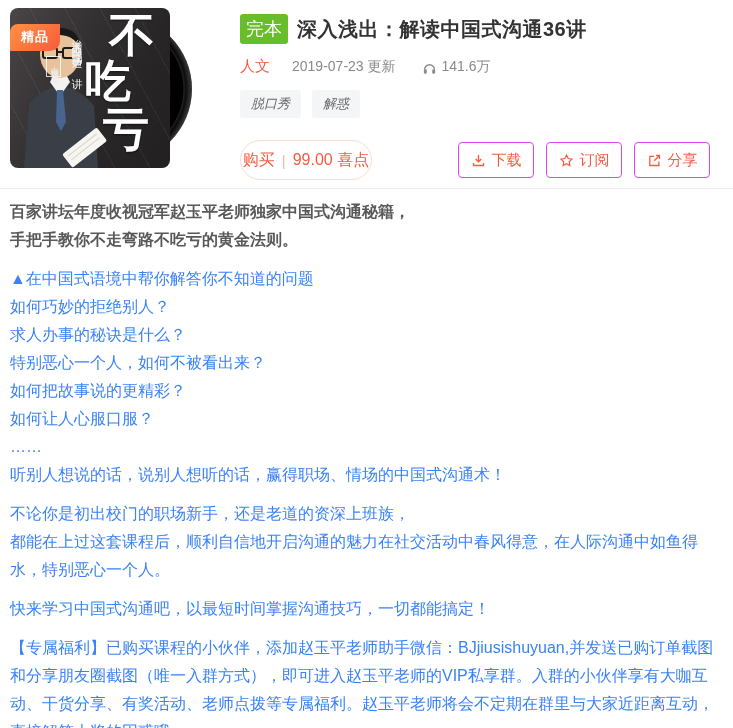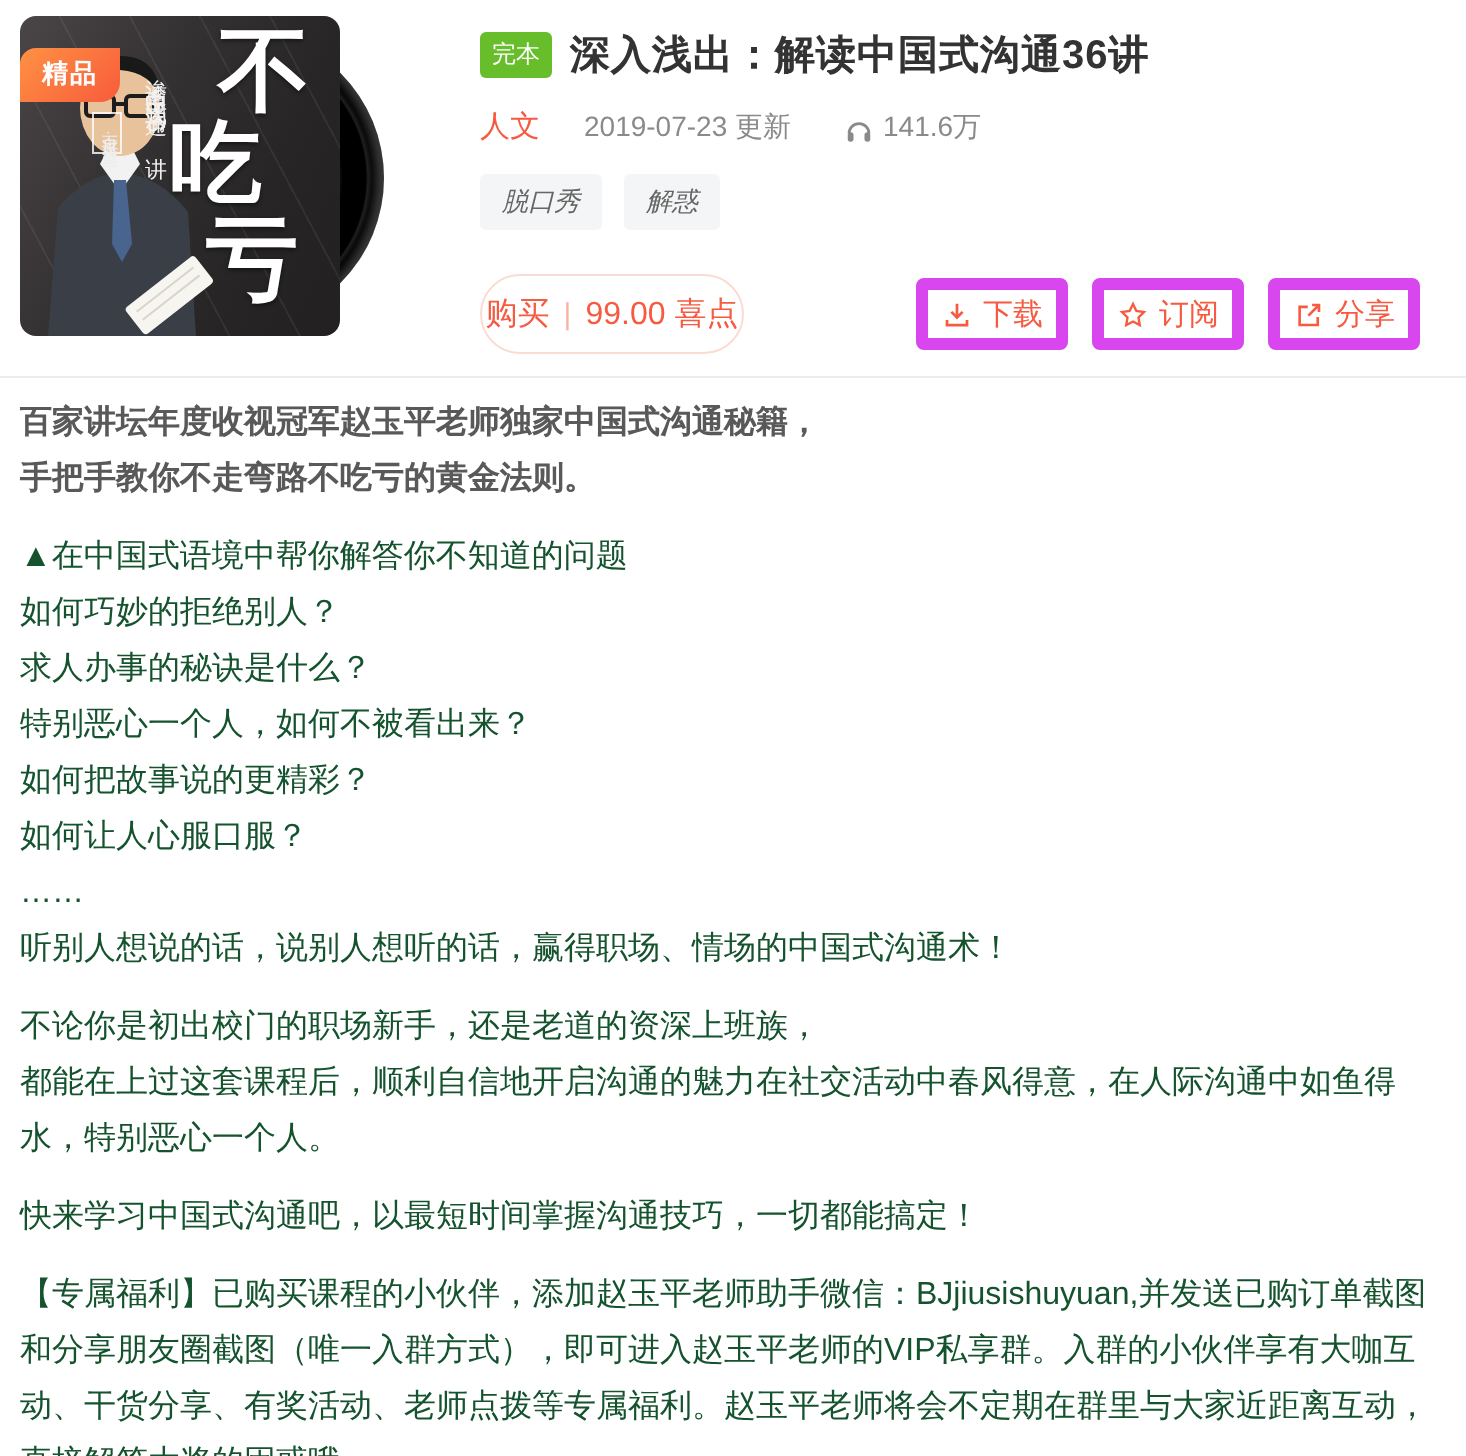--- a/index.html
+++ b/index.html
@@ -31,45 +31,45 @@
   .c2 { top:50px; left:75px; }
   .c3 { top:98px; left:93px; }
   .cover-sub { position:absolute; z-index:3; top:22px; left:59px; height:130px; writing-mode:vertical-rl;
            color:#f2f2f2; font-size:11px; letter-spacing:3px; }
   .cover-author { position:absolute; z-index:3; top:48px; left:36px; writing-mode:vertical-rl;
            color:#eee; font-size:8px; letter-spacing:1px; border:1px solid rgba(255,255,255,.8); padding:4px 1px; }
 
   
   .hdr-right { position:absolute; left:240px; top:14px; width:470px; }
   .title-row { display:flex; align-items:center; }
-  .status-badge { flex:0 0 auto; background:#68bd2b; color:#fff; font-size:12px; padding:3px 6px;
+  .status-badge { flex:0 0 auto; background:#68bd2b; color:#fff; font-size:18px; padding:3px 6px;
            border-radius:3px; margin-right:9px; }
   .page-title { font-size:20px; font-weight:bold; color:#333; letter-spacing:.5px; }
   .meta-row { display:flex; align-items:center; margin-top:13px; }
   .category { color:#f65b41; font-size:15px; cursor:pointer; }
   .updated { color:#8a8a8a; font-size:14px; margin-left:22px; }
   .listen { display:flex; align-items:flex-end; margin-left:26px; color:#8a8a8a; font-size:14px; }
   .listen svg { margin-right:5px; }
   .tags-row { display:flex; margin-top:14px;font-style:italic; }
   .tag { background:#f4f5f6; color:#666; font-size:13px; padding:5px 11px; border-radius:3px;
            margin-right:11px; cursor:pointer; }
   .btns-row { display:flex; align-items:center; margin-top:22px; }
   .buy-button { width:132px; height:40px; border:1px solid #fadcd2; border-radius:20px; background:#fff;
            display:flex; align-items:center; justify-content:center; color:#f65b41; font-size:16px;
            cursor:pointer; }
   .buy-sep { color:#f9b5a3; margin:0 7px; font-size:15px; }
   .actions { margin-left:auto; display:flex; }
-  .action-btn { width:76px; height:36px; border:6px solid #d946ef; border-radius:4px; background:#fff;
+  .action-btn { width:76px; height:36px; border:1px solid #d946ef; border-radius:4px; background:#fff;
            display:flex; align-items:center; justify-content:center; color:#f65b41; font-size:15px;
            margin-left:12px; cursor:pointer; }
   .action-btn svg { margin-right:6px; }
 
   
   .description { position:absolute; top:198px; left:10px; width:712px; }
-  .description p { font-size:16px; line-height:28px; color:#14532d; margin:0; }
+  .description p { font-size:16px; line-height:28px; color:#3b82f6; margin:0; }
   .description p.bold { font-weight:bold; color:#595959; }
   .description p.gap-after { margin-bottom:11px; }
 </style>
 </head>
 <body>
 
 <div class="page">
 
   <div class="header">
 

